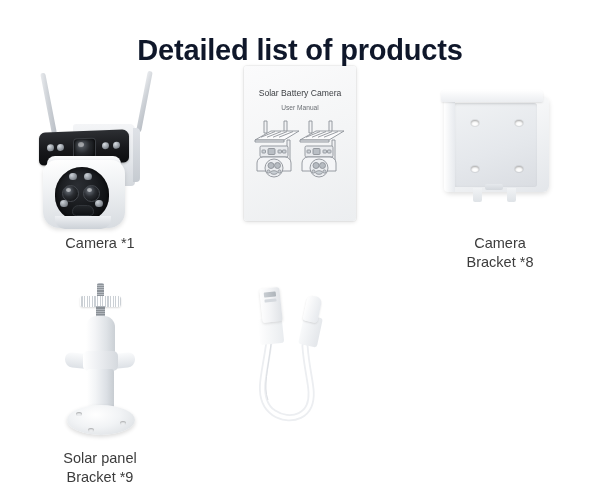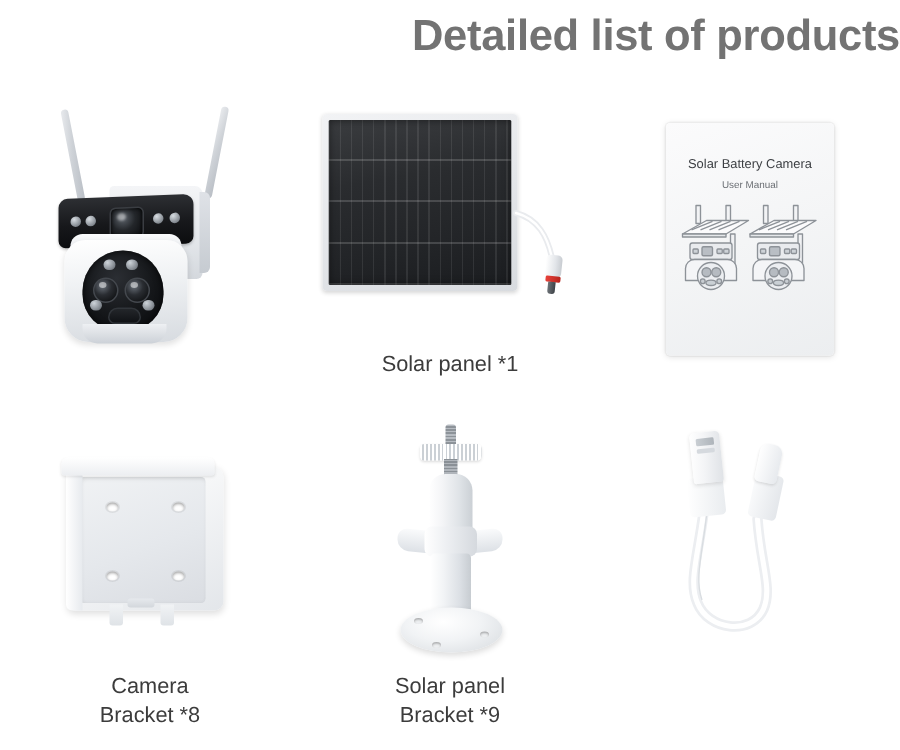--- a/index.html
+++ b/index.html
@@ -18,26 +18,26 @@
 
   .page {
     width: 600px;
     height: 500px;
     position: relative;
     background: #ffffff;
     box-sizing: border-box;
   }
 
   .page-title {
-    text-align: right;
+    text-align: center;
     font-size: 29px;
     font-weight: bold;
-    color: #737373;
+    color: #0f172a;
     letter-spacing: -0.2px;
-    padding-top: 9px;
+    padding-top: 35px;
     margin: 0;
     line-height: 1.1;
   }
 
   .grid {
     position: absolute;
     top: 60px;
     left: 0;
     width: 600px;
     display: grid;
@@ -206,21 +206,21 @@
   }
   .sp-plug .tip {
     position: absolute; left: 3.2px; top: 17.5px; width: 4.5px; height: 8px;
     background: linear-gradient(90deg,#6e7378,#3d4247);
     border-radius: 0 0 2px 2px;
   }
 
   
   .um-wrap { position: relative; width: 136px; height: 160px; }
   .um-cover {
-    position: absolute; left: 12px; top: 16px; width: 112px; height: 155px;
+    position: absolute; left: 12px; top: 0px; width: 112px; height: 155px;
     background: linear-gradient(160deg,#fbfbfc 0%,#f4f5f6 50%,#eceef0 100%);
     border-radius: 3px;
     box-shadow: 0 1px 4px rgba(0,0,0,0.13), 0 0 0 1px rgba(0,0,0,0.035);
   }
   .um-title {
     position: absolute; top: 22px; left: 0; width: 100%;
     text-align: center; font-size: 8.6px; color: #3c3f43;
     font-family: "Liberation Sans", sans-serif;
   }
   .um-sub {
@@ -404,41 +404,23 @@
             <div class="face-ir i2"></div>
             <div class="face-lens l"></div>
             <div class="face-lens r"></div>
             <div class="face-ir i3"></div>
             <div class="face-ir i4"></div>
             <div class="face-speaker"></div>
           </div>
           <div class="cam-base"></div>
         </div>
       </div>
+      <div class="caption">Camera *1</div>
     </div>
 
-    <div class="cell">
-      <div class="art">
-        <div class="sp-wrap">
-          <div class="sp-frame">
-            <div class="sp-cells"></div>
-          </div>
-          <svg class="u-svg" width="175" height="160">
-            <path d="M131 76 C 146 80, 152 92, 155 106" stroke="#e9ebee" stroke-width="4" fill="none" stroke-linecap="round"></path>
-            <path d="M131 76 C 146 80, 152 92, 155 106" stroke="#ffffff" stroke-width="1.6" fill="none" stroke-linecap="round"></path>
-          </svg>
-          <div class="sp-plug">
-            <div class="barrel"></div>
-            <div class="ring"></div>
-            <div class="tip"></div>
-          </div>
-        </div>
-      </div>
-      <div class="caption">Solar panel *1</div>
-    </div>
 
     <div class="cell">
       <div class="art">
         <div class="um-wrap">
           <div class="um-cover">
             <div class="um-title">Solar Battery Camera</div>
             <div class="um-sub">User Manual</div>
             <svg class="um-art" viewBox="0 0 98 76">
               <g stroke="#8d9298" stroke-width="0.9" fill="#ffffff" stroke-linejoin="round">
 

